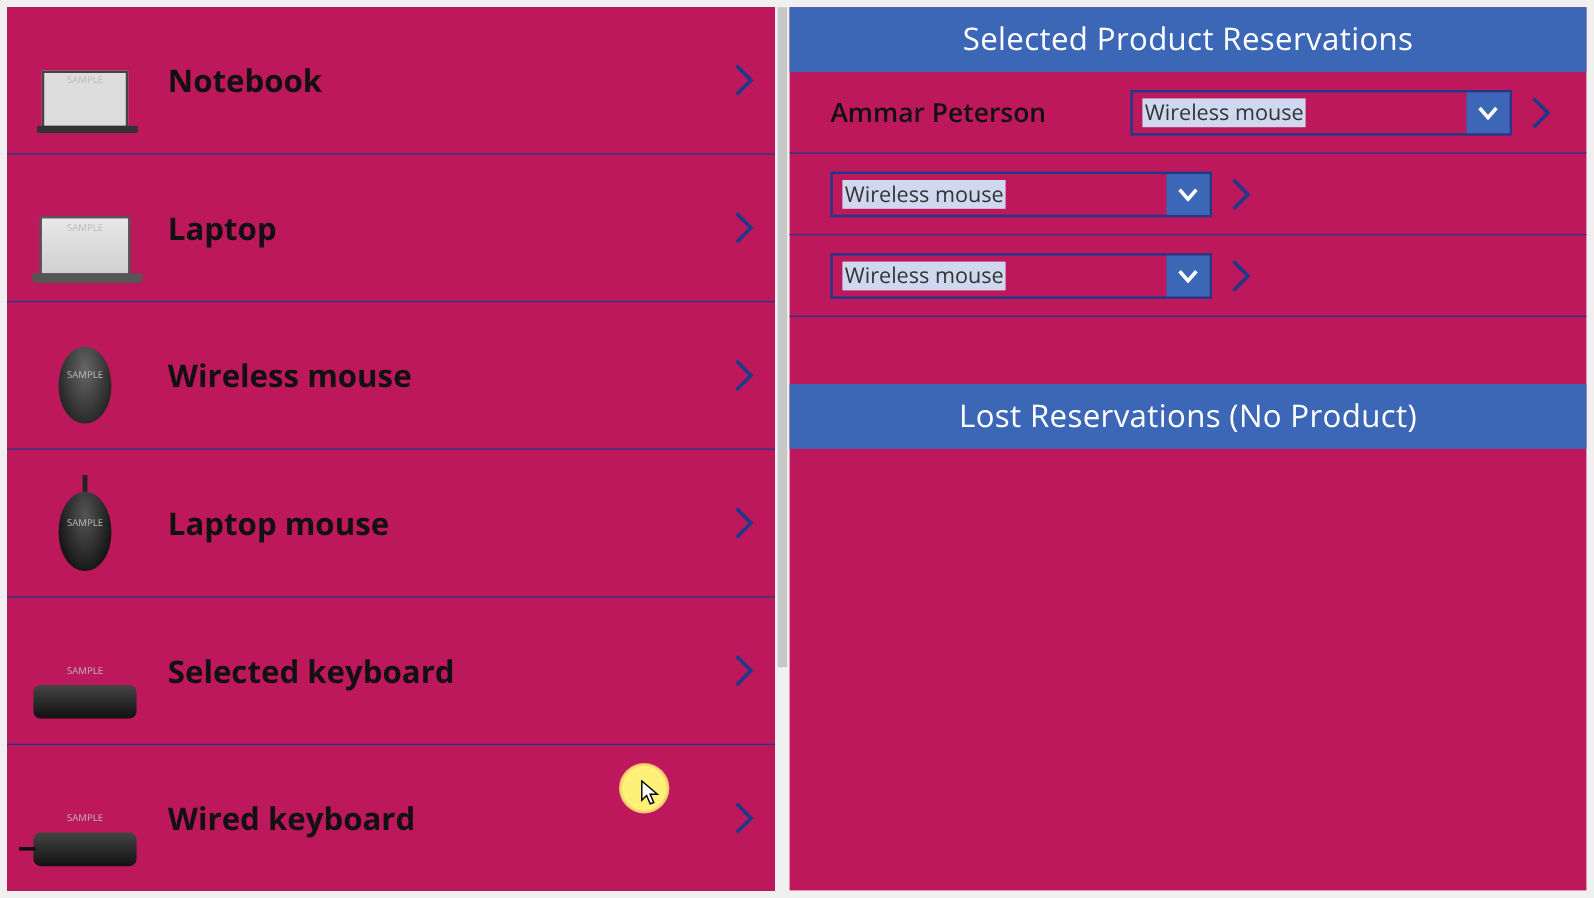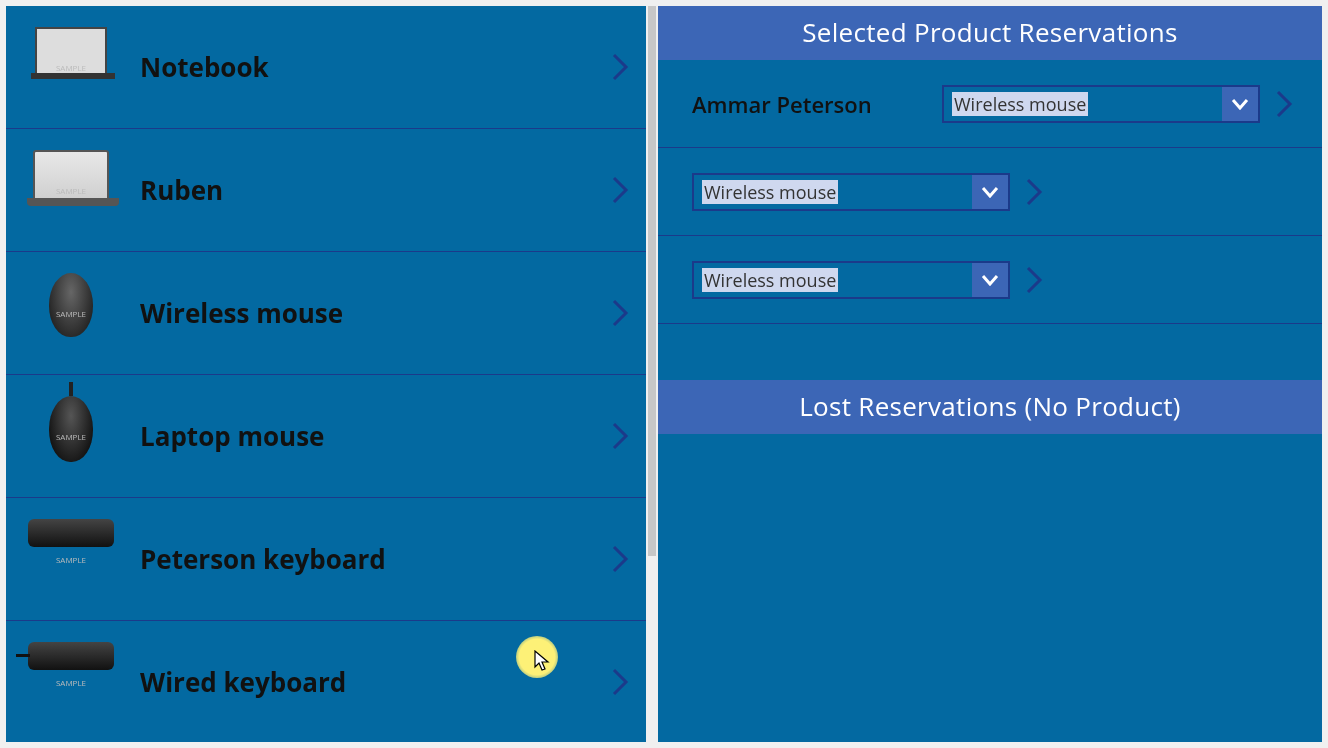--- a/index.html
+++ b/index.html
@@ -1,33 +1,33 @@
 <!DOCTYPE html>
 <html><head>
 <meta charset="utf-8">
 <style>
   * { box-sizing: border-box; margin: 0; padding: 0; }
   html, body { width: 1328px; height: 748px; font-family: "Segoe UI", "Open Sans", Arial, sans-serif; background: #f0f0f0; overflow: hidden; }
   .app { display: flex; width: 100%; height: 100%; padding: 6px; gap: 0; }
-  .col { background: #0369a1; height: 100%; position: relative; }
+  .col { background: #be185d; height: 100%; position: relative; }
   .left { width: 640px; overflow-y: auto; }
   .divider-gap { width: 12px; position: relative; }
   .scroll-track { position: absolute; left: 2px; top: 0; width: 8px; height: 100%; background: #f0f0f0; }
   .scroll-thumb { position: absolute; left: 2px; top: 0; width: 8px; height: 550px; background: #c7c7c7; border-radius: 0; }
   .right { flex: 1; padding: 0; }
   
   .product-row { display: flex; align-items: center; height: 123px; border-bottom: 1px solid #1b3a8a; padding: 0 16px 0 20px; }
   .product-row:first-child { border-top: none; }
-  .thumb { width: 90px; height: 80px; display: flex; align-items: flex-start; justify-content: center; color: #888; font-size: 9px; position: relative; }
+  .thumb { width: 90px; height: 80px; display: flex; align-items: flex-end; justify-content: center; color: #888; font-size: 9px; position: relative; }
   .product-label { flex: 1; font-size: 26px; font-weight: 700; color: #111; margin-left: 24px; }
   .chevron { width: 20px; height: 34px; display: flex; align-items: center; justify-content: center; }
   .chevron svg { stroke: #1b3a8a; stroke-width: 3; fill: none; }
   
   .section-header { background: #3c66b6; color: #fff; font-size: 26px; font-weight: 400; text-align: center; padding: 8px 0 10px; letter-spacing: 0.3px; }
-  .res-row { display: flex; align-items: center; height: 88px; border-bottom: 1px solid #1b3a8a; padding: 0 22px 0 34px; }
+  .res-row { display: flex; align-items: center; height: 68px; border-bottom: 1px solid #1b3a8a; padding: 0 22px 0 34px; }
   .res-name { width: 250px; font-size: 22px; font-weight: 600; color: #111; }
   .dropdown { display: flex; border: 2px solid #1b3a8a; height: 38px; width: 318px; }
   .dropdown-val { flex: 1; display: flex; align-items: center; padding: 0 8px; font-size: 18px; color: #333; }
   .dropdown-val span { background: #cfd8ef; padding: 0 2px; }
   .dropdown-btn { width: 36px; background: #3c66b6; display: flex; align-items: center; justify-content: center; }
   .dropdown-btn svg { stroke: #fff; stroke-width: 3; fill: none; }
   .res-chevron { margin-left: 14px; }
   .spacer { height: 56px; }
   
   .cursor-spot { position: absolute; left: 510px; top: 630px; width: 42px; height: 42px; background: radial-gradient(circle, #fdf177 0%, #fdf177 60%, rgba(253,241,119,0) 100%); border-radius: 50%; pointer-events: none; }
@@ -62,21 +62,21 @@
             <polyline points="3,3 15,15 3,27"></polyline>
           </svg>
         </div>
     </div>
 
     <div class="product-row">
       <div class="thumb">
           <div class="ph-laptop"></div>
           <span class="watermark">SAMPLE</span>
         </div>
-      <div class="product-label">Ruben</div>
+      <div class="product-label">Laptop</div>
       <div class="chevron">
           <svg width="18" height="30" viewBox="0 0 18 30">
             <polyline points="3,3 15,15 3,27"></polyline>
           </svg>
         </div>
     </div>
 
     <div class="product-row">
       <div class="thumb">
           <div class="ph-mouse-wireless"></div>
@@ -101,21 +101,21 @@
             <polyline points="3,3 15,15 3,27"></polyline>
           </svg>
         </div>
     </div>
 
     <div class="product-row">
       <div class="thumb">
           <div class="ph-kb"></div>
           <span class="watermark">SAMPLE</span>
         </div>
-      <div class="product-label">Peterson keyboard</div>
+      <div class="product-label">Selected keyboard</div>
       <div class="chevron">
           <svg width="18" height="30" viewBox="0 0 18 30">
             <polyline points="3,3 15,15 3,27"></polyline>
           </svg>
         </div>
     </div>
 
     <div class="product-row">
       <div class="thumb">
           <div class="ph-kb wired"></div>

